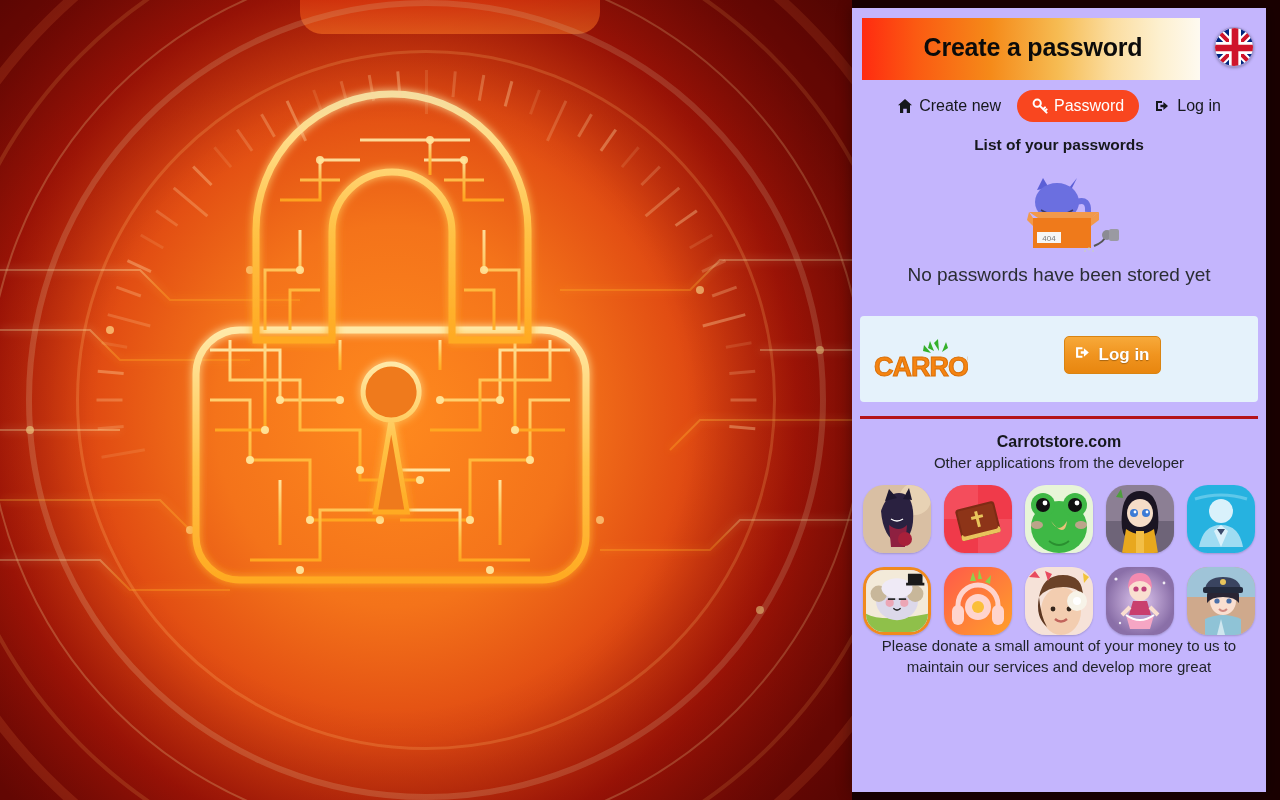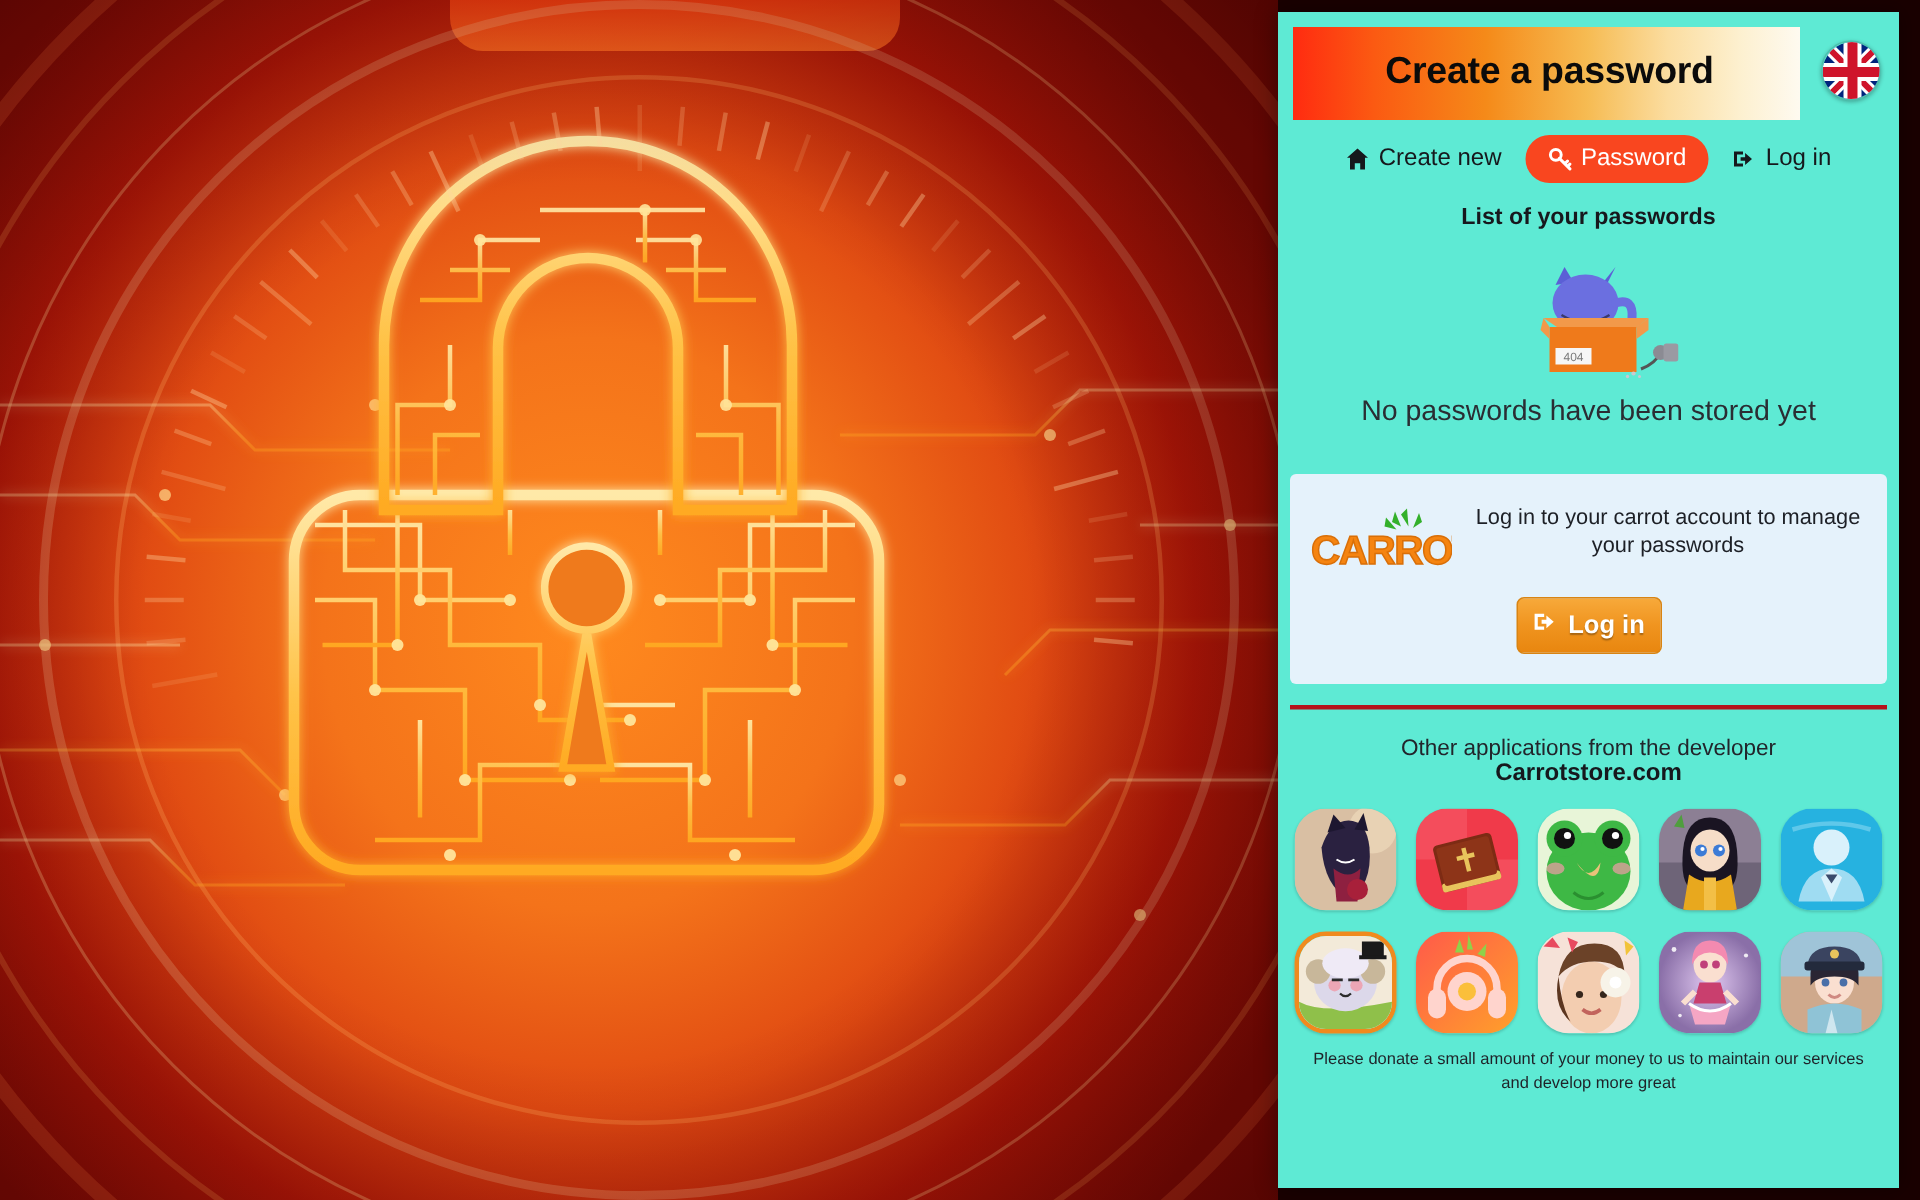--- a/index.html
+++ b/index.html
@@ -43,21 +43,21 @@
   #bg-art .topbar {
     position:absolute; left: 300px; top: -10px; width: 300px; height: 44px;
     background: linear-gradient(180deg,#ff3a0d,#ff6a20);
     border-radius: 0 0 22px 22px; opacity: .9;
   }
 
   
   #panel {
     position: absolute; left: 852px; top: 8px;
     width: 414px; height: 784px;
-    background: #5eead4;
+    background: #c4b5fd;
     box-shadow: 0 0 14px rgba(0,0,0,.35);
     overflow: hidden;
     display: flex; flex-direction: column;
   }
 
   
   #panel-header {
     position: relative; height: 78px; flex: none;
     display: flex; align-items: center; justify-content: center;
   }
@@ -123,22 +123,22 @@
   #store-section { flex: 1 1 auto; text-align: center; padding: 14px 8px 0; min-height: 0; }
   #store-title { font-size: 16px; font-weight: bold; color: #16181d; }
   #store-sub { font-size: 15px; color: #22252b; margin-top: 3px; }
   .app-row { display: flex; justify-content: center; gap: 13px; margin-top: 14px; }
   .app-icon {
     width: 68px; height: 68px; border-radius: 21px; overflow: hidden;
     cursor: pointer; position: relative; flex: none;
     box-shadow: 0 1px 2px rgba(0,0,0,.18);
   }
   #donate-text {
-    font-size: 11px; color: #1f2franchise; color: #1f2228; line-height: 1.42;
-    margin-top: 10px; padding: 0 6px;
+    font-size: 15px; color: #1f2franchise; color: #1f2228; line-height: 1.42;
+    padding: 0 6px;
   }
 </style>
 </head>
 <body>
 
 <div id="bg-art">
   <div class="topbar"></div>
   <div class="ring r1"></div>
   <div class="ring r2"></div>
   <div class="ring r3"></div>
@@ -373,36 +373,35 @@
       <svg width="96" height="44" viewBox="0 0 96 44">
         <g fill="#33b02a">
           <path d="M58 3 l4 10 l-6 -3 Z"></path>
             <path d="M66 1 l1 12 l-5 -8 Z"></path>
           <path d="M74 4 l-4 10 l6 -4 Z"></path>
             <path d="M52 7 l7 8 l-8 -2 Z"></path>
         </g>
         <text x="2" y="38" font-family="Liberation Sans, sans-serif" font-weight="bold" font-size="27" fill="#f58410" letter-spacing="-1" stroke="#d96f08" stroke-width="1">CARROT</text>
       </svg>
     </div>
-    <div id="carrot-text">Log in to your carrot account to manage your passwords</div>
     <div id="carrot-login-btn">
       <span>
         <svg width="17" height="17" viewBox="0 0 16 16" fill="#fff">
             <path d="M1 3 h6 v2 H3 v6 h4 v2 H1 Z"></path>
             <path d="M8.4 4 L13 8 L8.4 12 V9.2 H5.4 V6.8 h3 Z"></path>
           </svg>
       </span>
       <span>Log in</span>
     </div>
   </div>
   <div id="promo-divider"></div>
 
   <div id="store-section">
+    <div id="store-title">Carrotstore.com</div>
     <div id="store-sub">Other applications from the developer</div>
-    <div id="store-title">Carrotstore.com</div>
 
     <div class="app-row">
       <div class="app-icon">
         <svg width="68" height="68" viewBox="0 0 68 68">
           <rect width="68" height="68" fill="#d9bfa3"></rect>
           <circle cx="52" cy="14" r="16" fill="#e8d2b4"></circle>
           <path d="M18 26 q6 -18 18 -18 q12 0 14 18 q2 26 -14 34 q-16 -8 -18 -34Z" fill="#2a2140"></path>
           <path d="M22 16 l4 -12 l8 9Z" fill="#1d1730"></path>
           <path d="M40 14 l6 -11 l3 12Z" fill="#1d1730"></path>
           <path d="M26 40 q10 8 18 0 l-2 22 H28Z" fill="#8e2040"></path>

